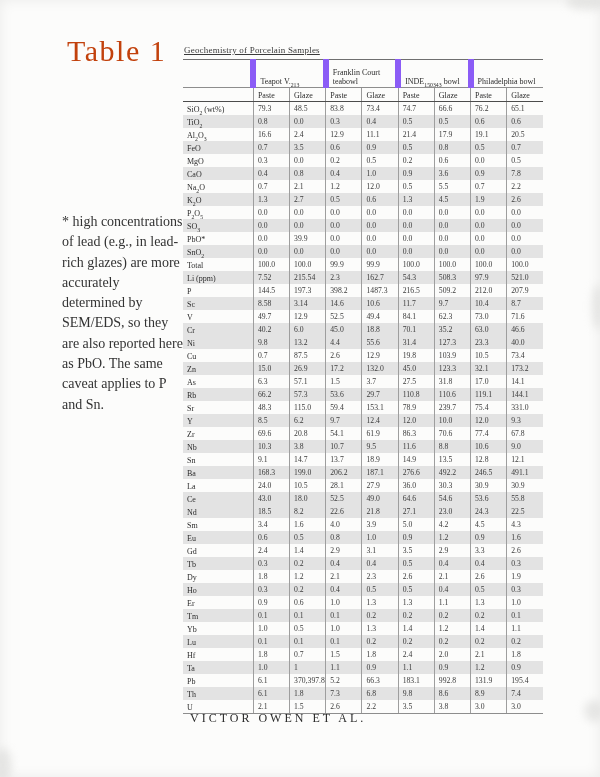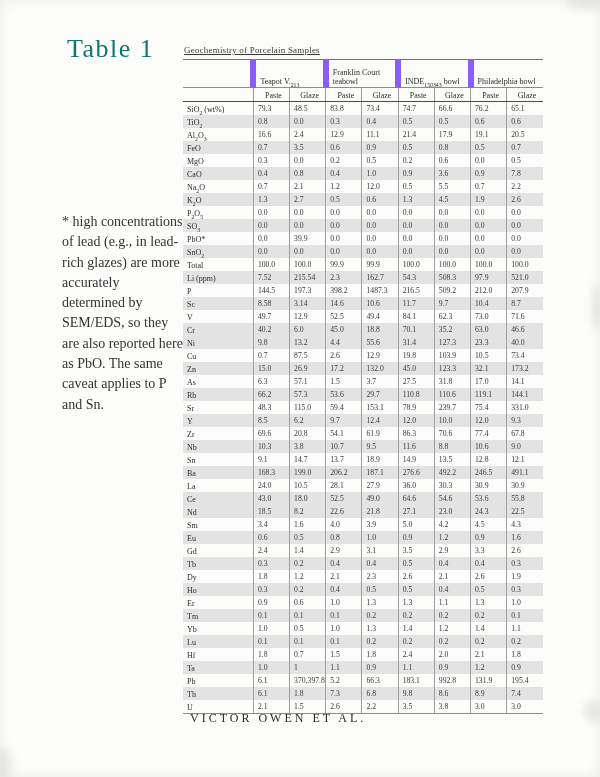--- a/index.html
+++ b/index.html
@@ -11,21 +11,21 @@
     box-shadow:inset 0 0 14px rgba(0,0,0,0.07);
   }
   .smudge{position:absolute;border-radius:50%;filter:blur(4px);background:#d7d7d5;opacity:.55;}
   #sm1{left:566px;top:-6px;width:42px;height:16px;}
   #sm2{left:592px;top:284px;width:12px;height:46px;}
   #sm3{left:-6px;top:748px;width:18px;height:34px;}
   #sm4{left:584px;top:700px;width:20px;height:22px;}
 
   .table-label{
     position:absolute;left:67px;top:34px;
-    font-size:26px;letter-spacing:1.5px;color:#0f766e;
+    font-size:30px;letter-spacing:1.5px;color:#c2410c;
   }
   .margin-note{
     position:absolute;left:62px;top:212px;width:122px;
     font-size:14px;line-height:1.45;color:#333;
   }
   .footer{
     position:absolute;left:190px;top:711px;
     font-size:12px;letter-spacing:3px;color:#2b2b2b;
   }
 
@@ -43,21 +43,20 @@
   }
   thead tr.groups th{
     border-top:1px solid #6f6f6f;
     border-bottom:1px solid #8d8d8d;
     height:26px;font-size:8px;white-space:normal;color:#2c2c2c;
   }
   thead tr.groups th.grp{border-left:6px solid #8b5cf6;}
   thead tr.subs th{
     height:12px;font-size:8px;color:#2c2c2c;
     border-bottom:1.5px solid #4c4c4c;
-    text-align:center;
   }
   thead tr.subs th + th{border-left:1px solid #9a9a9a;}
 
   tbody td,tbody th{height:12px;color:#3a3a3a;}
   tbody th{color:#2c2c2c;font-size:8px;}
   tbody td{border-left:1px solid #9e9e9e;}
   tbody tr.shaded{background:#e3e3e3;}
   tbody tr:last-child td,tbody tr:last-child th{border-bottom:1px solid #8d8d8d;}
 
   sub{font-size:5.8px;line-height:0;}

